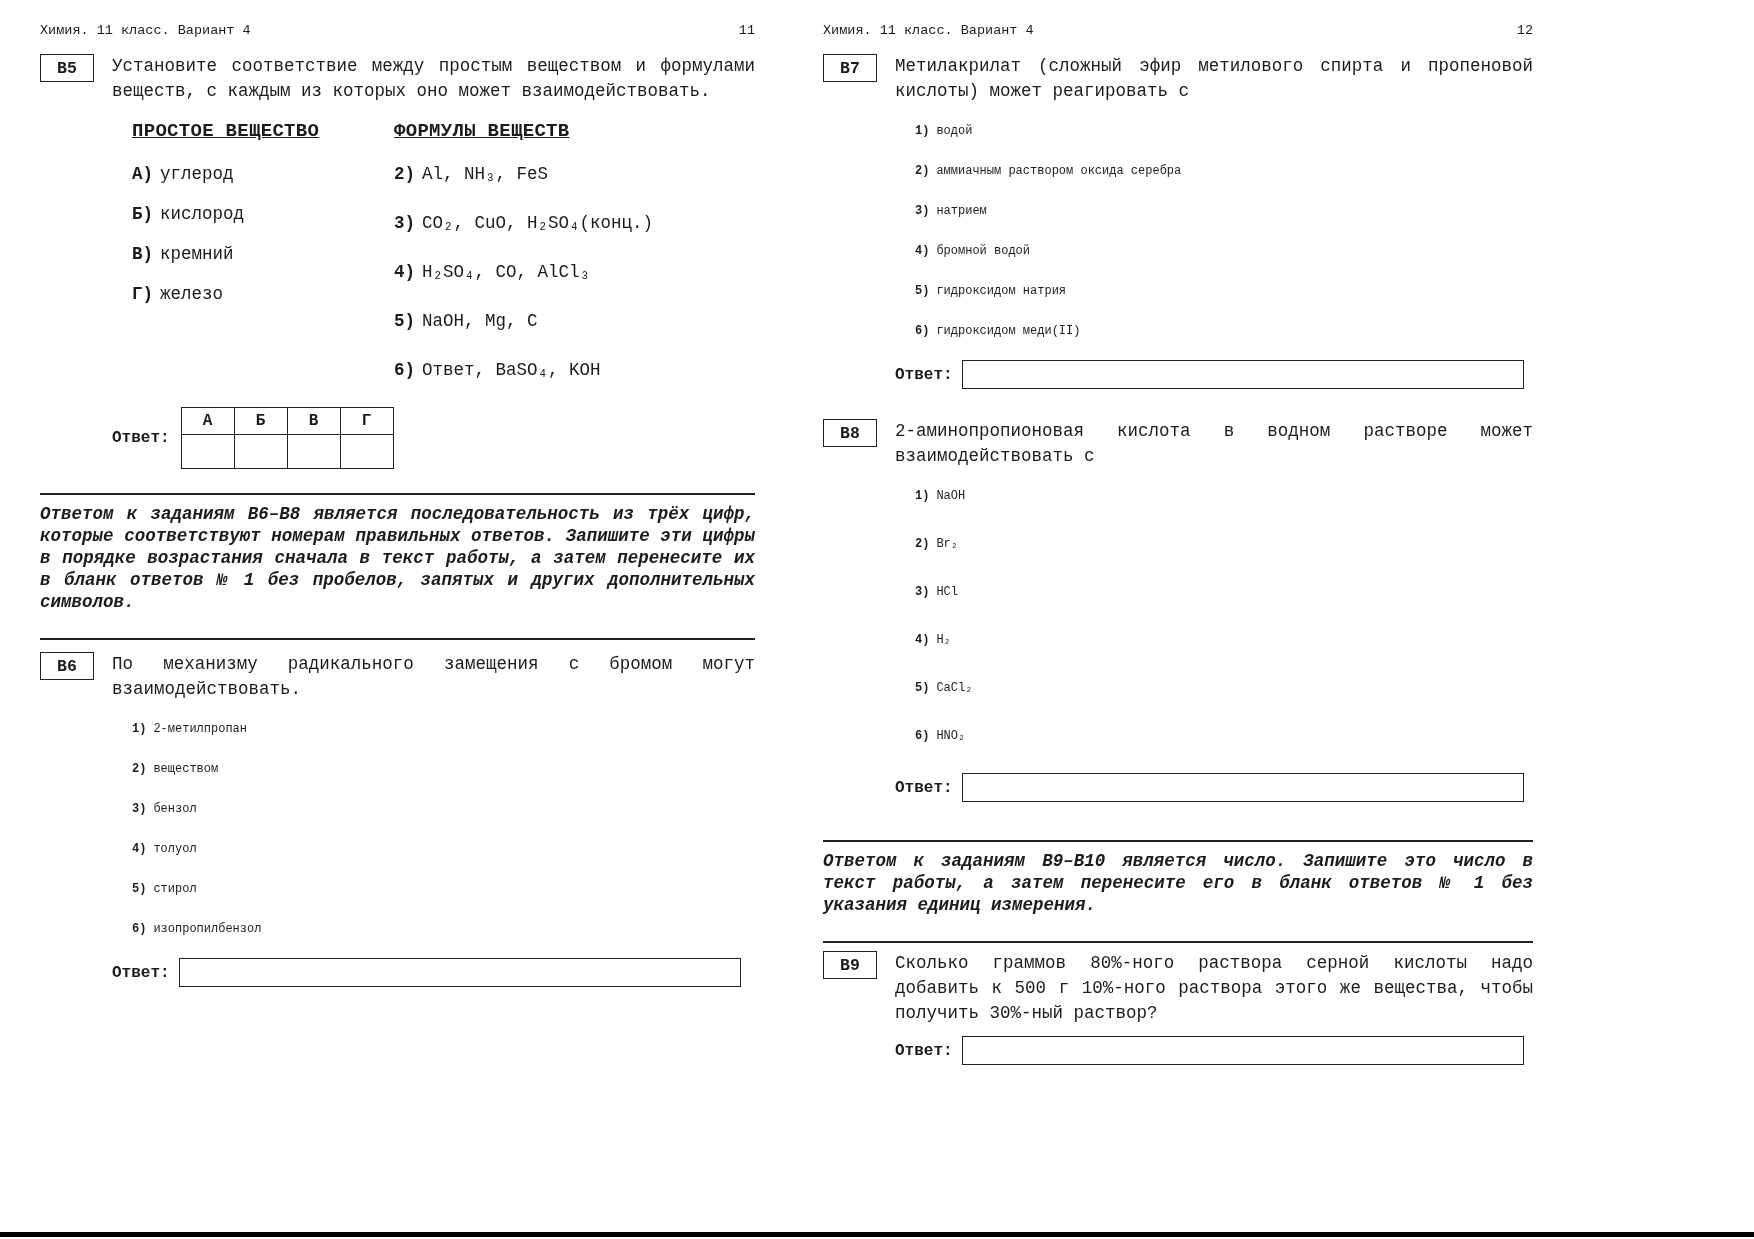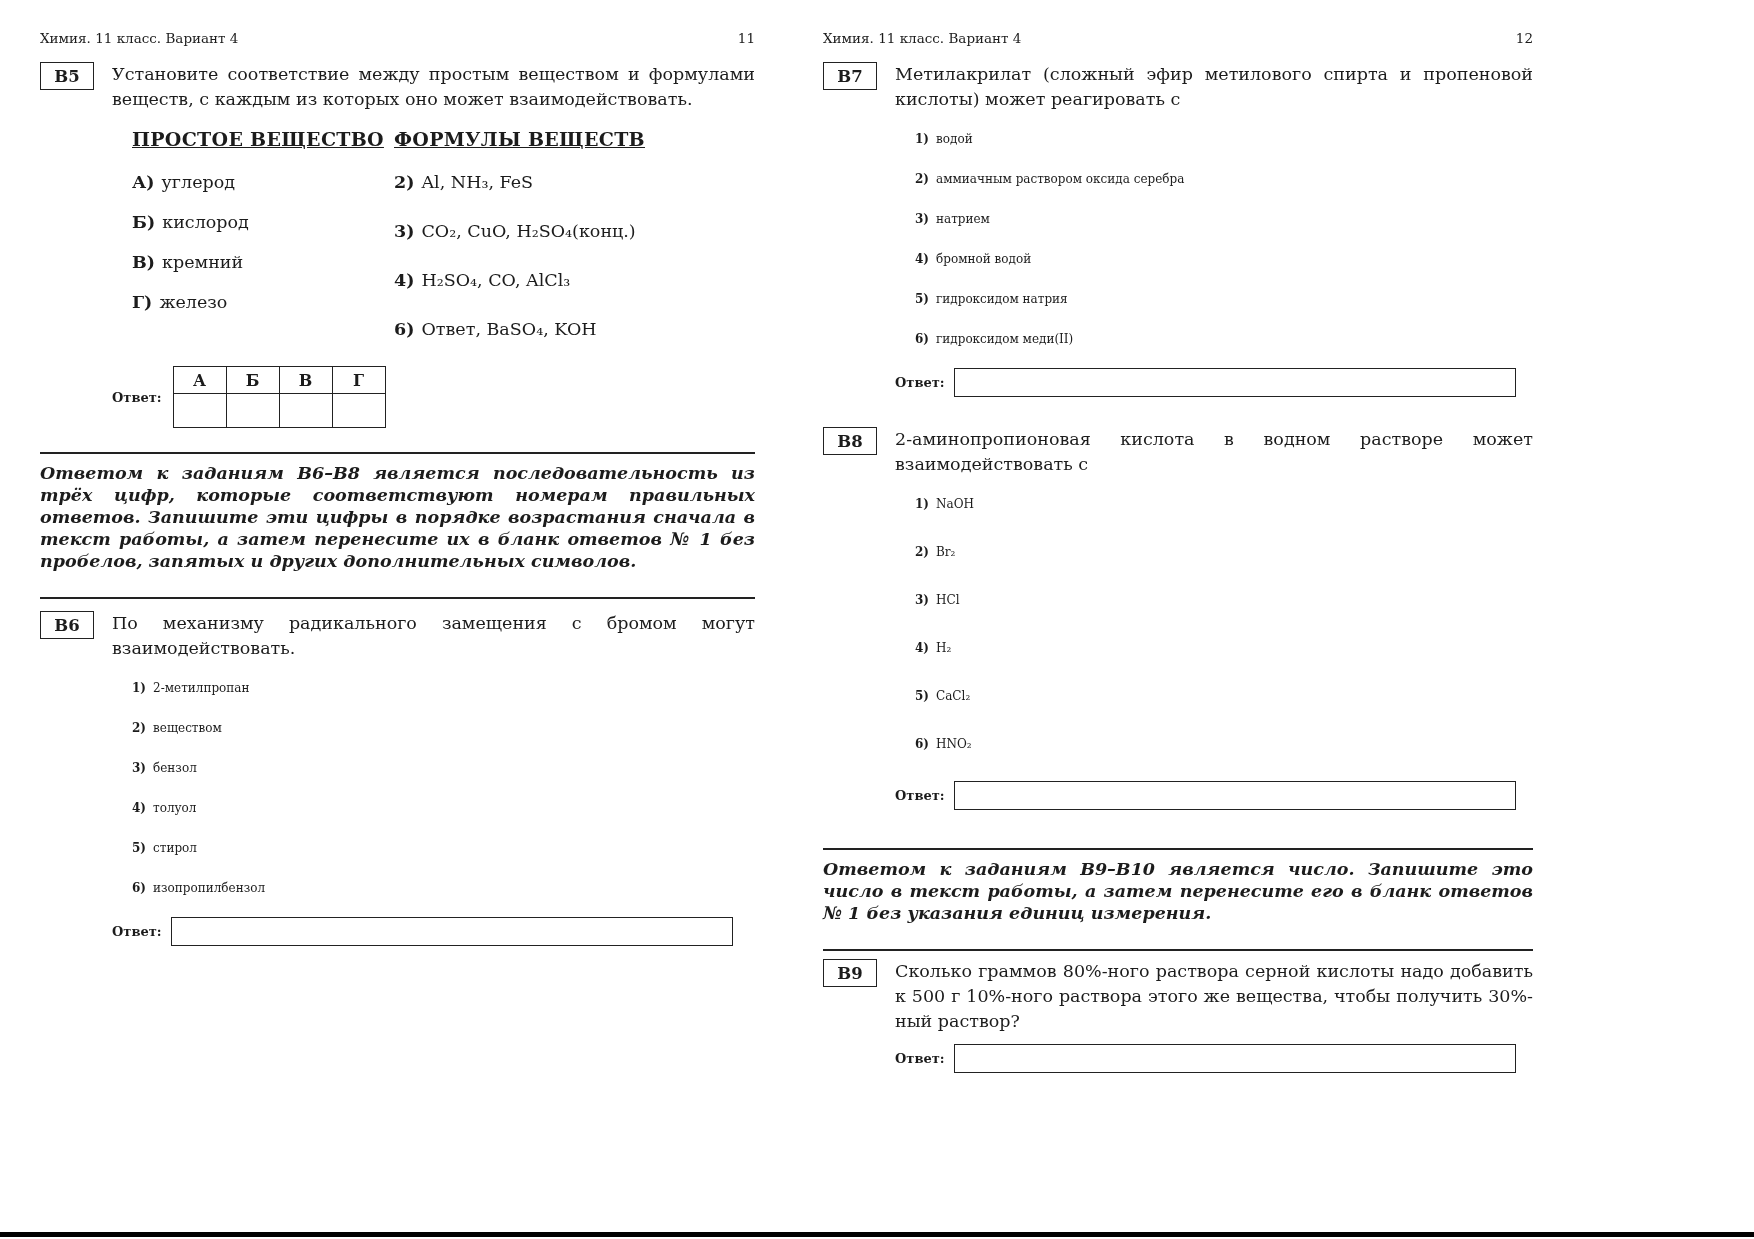--- a/index.html
+++ b/index.html
@@ -1,18 +1,18 @@
 <!DOCTYPE html>
 <html><head>
 <meta charset="utf-8">
 <style>
   html,body{margin:0;padding:0;}
   body{width:1754px;height:1239px;background:#ffffff;position:relative;overflow:hidden;
        font-family:"DejaVu Serif","Liberation Serif",serif;color:#1c1c1c;}
-  .page{position:absolute;top:30px;}
+  .page{position:absolute;top:23px;font-family:Liberation Mono, monospace;}
   #page-left{left:40px;width:715px;}
   #page-right{left:823px;width:710px;}
   .pg-header{display:flex;justify-content:space-between;align-items:baseline;
              font-size:13.5px;margin-bottom:14px;}
   .task{display:flex;gap:18px;margin-top:16px;justify-content:center;}
   .task-num{flex:none;width:52px;height:26px;border:1.6px solid #222;
             display:flex;align-items:center;justify-content:center;
             font-weight:bold;font-size:16.5px;}
   .task-body{flex:1;min-width:0;}
   .task-text{margin:0;font-size:17.5px;line-height:25px;text-align:justify;}
@@ -21,21 +21,21 @@
   .match-col-right{flex:1;}
   .col-head{font-weight:bold;font-size:19px;text-decoration:underline;
             margin-bottom:20px;letter-spacing:.3px;}
   .item{font-size:17.5px;line-height:25px;margin-bottom:15px;}
   .fitem{font-size:17.5px;line-height:25px;margin-bottom:24px;}
   .k{font-weight:bold;margin-right:7px;}
   .opts{margin:14px 0 0 20px;}
   .opts .opt{font-size:12px;line-height:23px;margin-bottom:17px;margin-top:16px;}
   .opts.wide .opt{margin-bottom:25px;}
   .answer-row{display:flex;align-items:center;margin-top:10px;}
-  .answer-label{font-weight:bold;font-size:13px;margin-right:9px;flex:none;}
+  .answer-label{font-weight:bold;font-size:16px;margin-right:9px;flex:none;}
   .answer-box{height:27px;border:1.6px solid #222;width:560px;background:#fff;}
   table.ans-table{border-collapse:collapse;margin-left:2px;}
   table.ans-table td{border:1.6px solid #222;width:52px;text-align:center;
                      font-weight:bold;font-size:16px;padding:0;}
   table.ans-table tr.hdr td{height:26px;}
   table.ans-table tr.blank td{height:33px;}
   .instruction{font-weight:bold;font-style:italic;font-size:17.5px;
                line-height:22px;text-align:justify;
                border-top:2.2px solid #222;border-bottom:2.2px solid #222;
                padding:8px 0 25px 0;margin:24px 0 0 0;}
@@ -67,20 +67,21 @@
           <div class="item"><span class="k">А)</span><span>углерод</span></div>
           <div class="item"><span class="k">Б)</span><span>кислород</span></div>
           <div class="item"><span class="k">В)</span><span>кремний</span></div>
           <div class="item"><span class="k">Г)</span><span>железо</span></div>
         </div>
         <div class="match-col-right">
           <div class="col-head">ФОРМУЛЫ ВЕЩЕСТВ</div>
           <div class="fitem"><span class="k">2)</span><span>Al, NH₃, FeS</span></div>
           <div class="fitem"><span class="k">3)</span><span>CO₂, CuO, H₂SO₄(конц.)</span></div>
           <div class="fitem"><span class="k">4)</span><span>H₂SO₄, CO, AlCl₃</span></div>
+          <div class="fitem"><span class="k">5)</span><span>NaOH, Mg, C</span></div>
           <div class="fitem"><span class="k">6)</span><span>Ответ, BaSO₄, KOH</span></div>
         </div>
       </div>
 
       <div class="answer-row mt0">
         <span class="answer-label">Ответ:</span>
         <table class="ans-table">
           <tbody>
               <tr class="hdr">
             <td>А</td>

